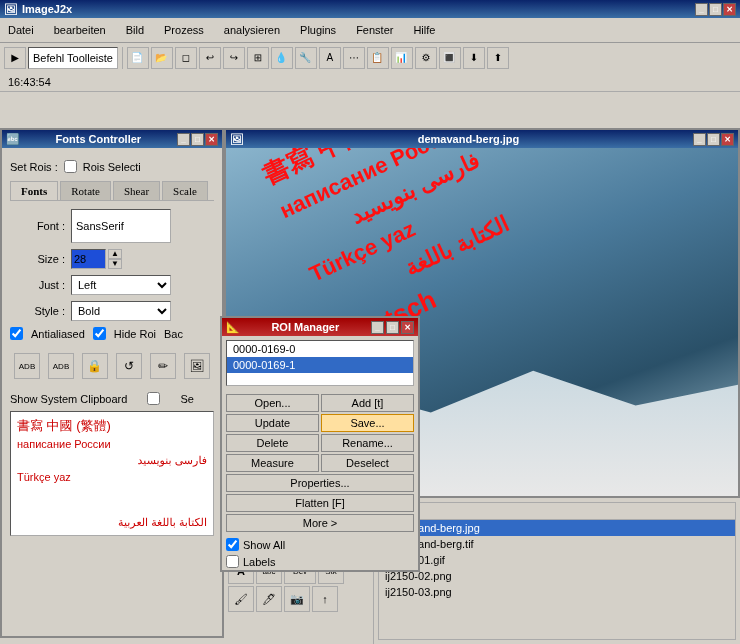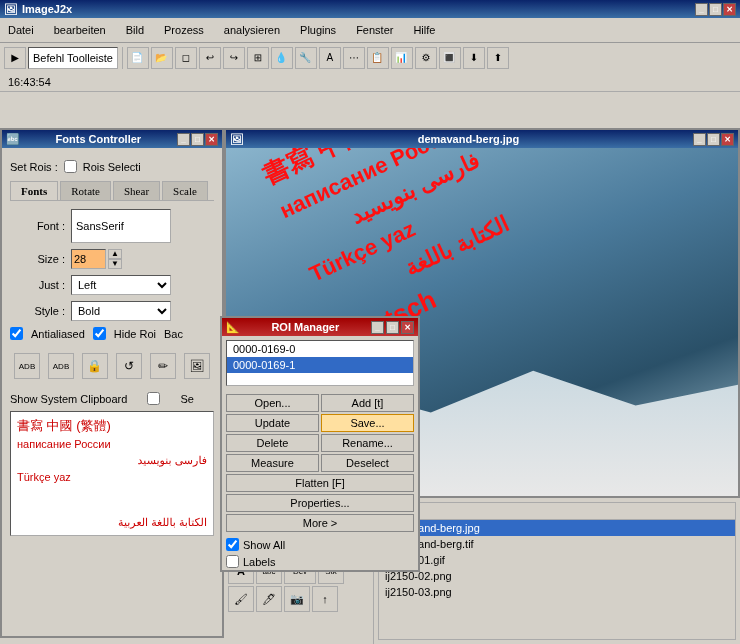--- a/index.html
+++ b/index.html
@@ -31,21 +31,21 @@
     .tabs { display: flex; border-bottom: 1px solid #aaa; margin-bottom: 8px; }
     .tab { padding: 3px 10px; border: 1px solid #aaa; border-bottom: none; background: #c0bdb5; font-size: 11px; cursor: pointer; margin-right: 2px; font-family: Liberation Serif, serif; }
     .tab.active { background: #d4d0c8; font-weight: bold; }
 
     
     .form-row { display: flex; align-items: center; margin-bottom: 6px; font-size: 11px; }
     .form-label { width: 55px; text-align: right; margin-right: 6px; }
     .form-input { border: 1px inset #aaa; background: white; height: 20px; padding: 16px 4px; font-size: 11px; }
     .form-input-wide { width: 100px; }
     .size-group { display: flex; align-items: center; gap: 2px; }
-    .size-input { width: 35px; border: 1px inset #aaa; background: #fdba74; height: 20px; font-size: 11px; padding: 0 2px; }
+    .size-input { width: 35px; border: 1px inset #aaa; background: #1d4ed8; height: 20px; font-size: 11px; padding: 0 2px; }
     .size-spinner { display: flex; flex-direction: column; }
     .size-arrow { width: 14px; height: 10px; background: #d4d0c8; border: 1px solid #aaa; font-size: 8px; display: flex; align-items: center; justify-content: center; cursor: pointer; line-height: 1; }
     .select-input { border: 1px inset #aaa; background: white; height: 20px; font-size: 11px; padding: 0 2px; width: 100px; }
 
     .checkbox-row { display: flex; align-items: center; gap: 8px; margin: 6px 0; font-size: 11px; }
     .checkbox-row input { margin: 0; }
 
     
     .btn-row { display: flex; gap: 8px; margin: 13px 0; justify-content: center; align-items: center; }
     .icon-btn { width: 26px; height: 26px; background: #d4d0c8; border: 1px solid #aaa; display: flex; align-items: center; justify-content: center; font-size: 12px; cursor: pointer; }
@@ -269,22 +269,22 @@
   </div>
   <div class="roi-buttons">
     <div class="roi-btn">Open...</div>
     <div class="roi-btn">Add [t]</div>
     <div class="roi-btn">Update</div>
     <div class="roi-btn highlighted">Save...</div>
     <div class="roi-btn">Delete</div>
     <div class="roi-btn">Rename...</div>
     <div class="roi-btn">Measure</div>
     <div class="roi-btn">Deselect</div>
+    <div class="roi-btn roi-btn-full">Properties...</div>
     <div class="roi-btn roi-btn-full">Flatten [F]</div>
-    <div class="roi-btn roi-btn-full">Properties...</div>
     <div class="roi-btn roi-btn-full">More &gt;</div>
   </div>
   <div class="roi-check-row">
     <input type="checkbox" checked="" style="">
     <span>Show All</span>
   </div>
   <div class="roi-check-row">
     <input type="checkbox" style="">
     <span>Labels</span>
   </div>

